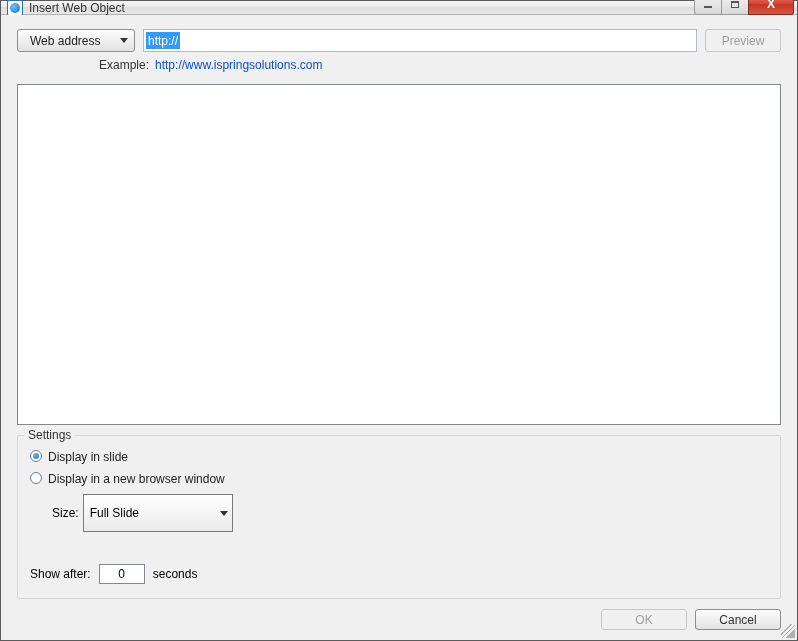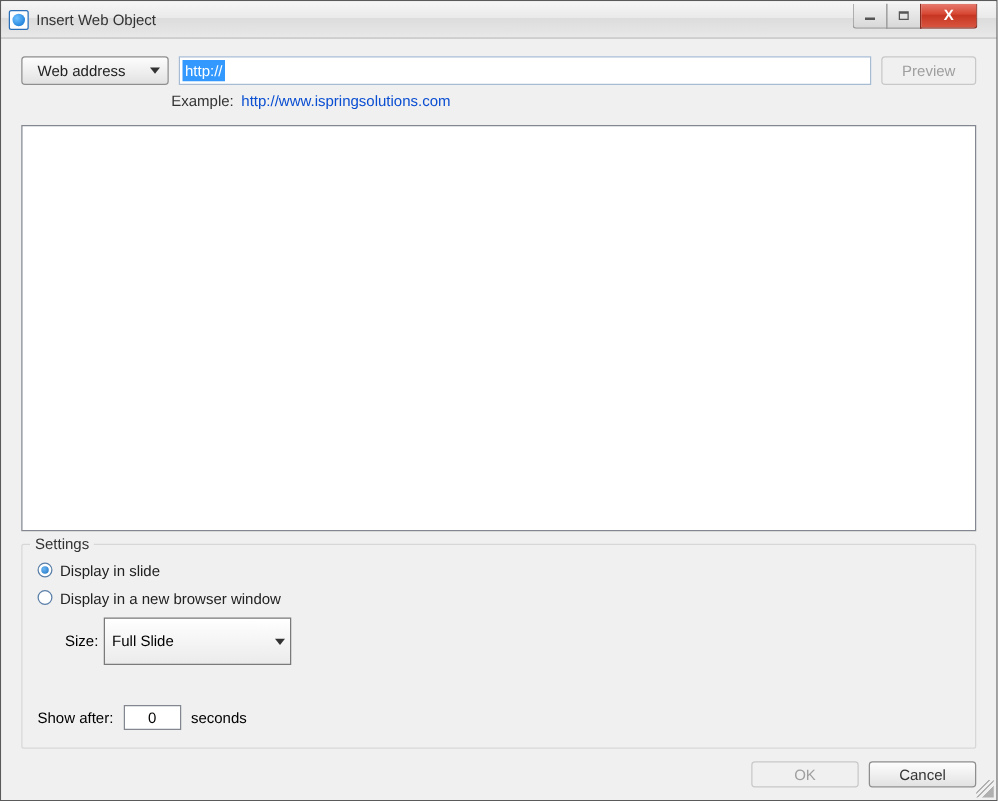--- a/index.html
+++ b/index.html
@@ -16,26 +16,26 @@
   .window {
     width: 798px;
     height: 641px;
     background: #fff;
     border: 1px solid #5a5a5a;
     display: flex;
     flex-direction: column;
     box-shadow: 0 0 10px rgba(0,0,0,0.3);
   }
   .titlebar {
-    height: 30px;
+    height: 14px;
     background: linear-gradient(to bottom, #f6f6f6 0%, #eaeaea 45%, #dcdcdc 46%, #e8e8e8 100%);
     border-bottom: 1px solid #b0b0b0;
     display: flex;
     align-items: center;
-    padding: 0 15px 0 6px;
+    padding: 0 3px 0 6px;
   }
   .titlebar .app-icon {
     width: 16px;
     height: 16px;
     background: #fff;
     border: 1px solid #2a6fb8;
     border-radius: 2px;
     margin-right: 6px;
     display:flex;align-items:center;justify-content:center;
   }
@@ -102,21 +102,21 @@
     position:absolute;left:3px;top:3px;bottom:3px;
     background:#3399ff;color:#fff;font-size:12px;padding:1px 2px;
     display:flex;align-items:center;
   }
   .preview-btn{
     height:23px;min-width:76px;background:#f0f0f0;border:1px solid #c8c8c8;border-radius:3px;
     color:#9f9f9f;font-size:12px;
     display:flex;align-items:center;justify-content:center;
   }
   .example-row{
-    display:flex;gap:6px;margin-top:6px;margin-left:120px;font-size:12px;
+    display:flex;gap:6px;margin-top:6px;margin-left:82px;font-size:12px;
   }
   .example-row .lbl{color:#333;}
   .example-row a{color:#0a4ed2;text-decoration:none;}
 
   .preview-area{
     margin-top:12px;flex:1;background:#fff;border:1px solid #828790;
   }
 
   .settings-group{
     margin-top:10px;border:1px solid #d7d7d7;border-radius:2px;

